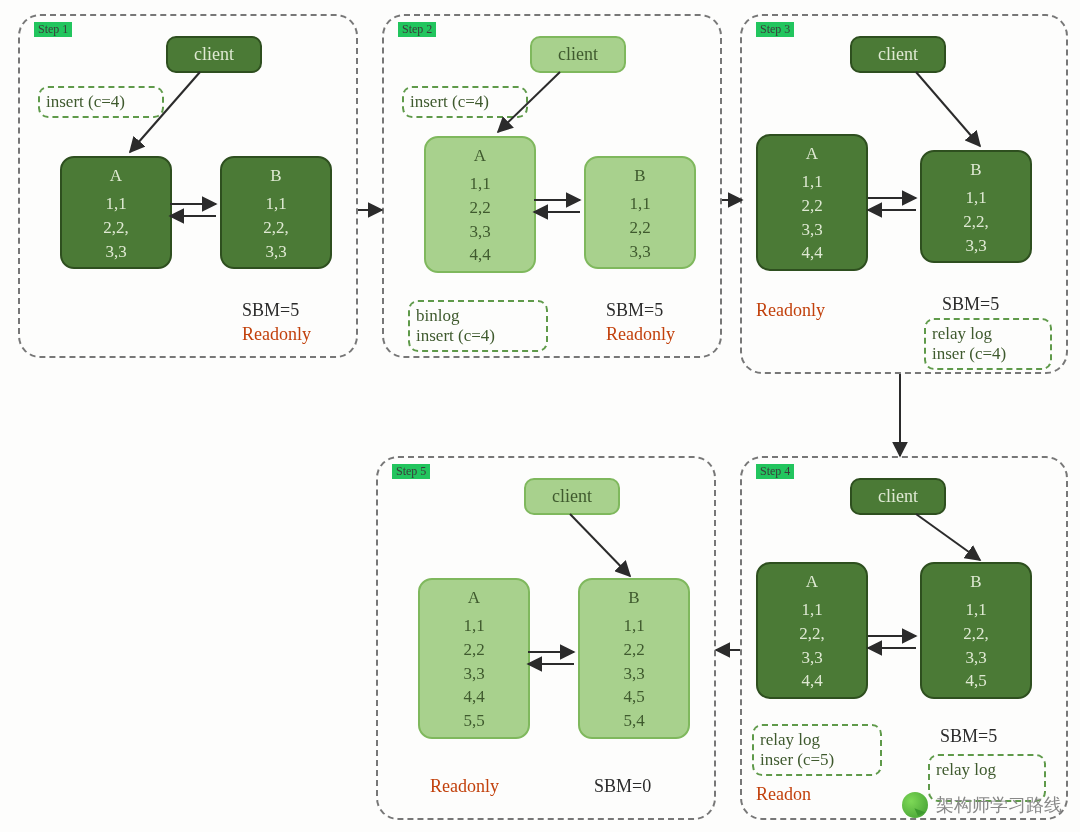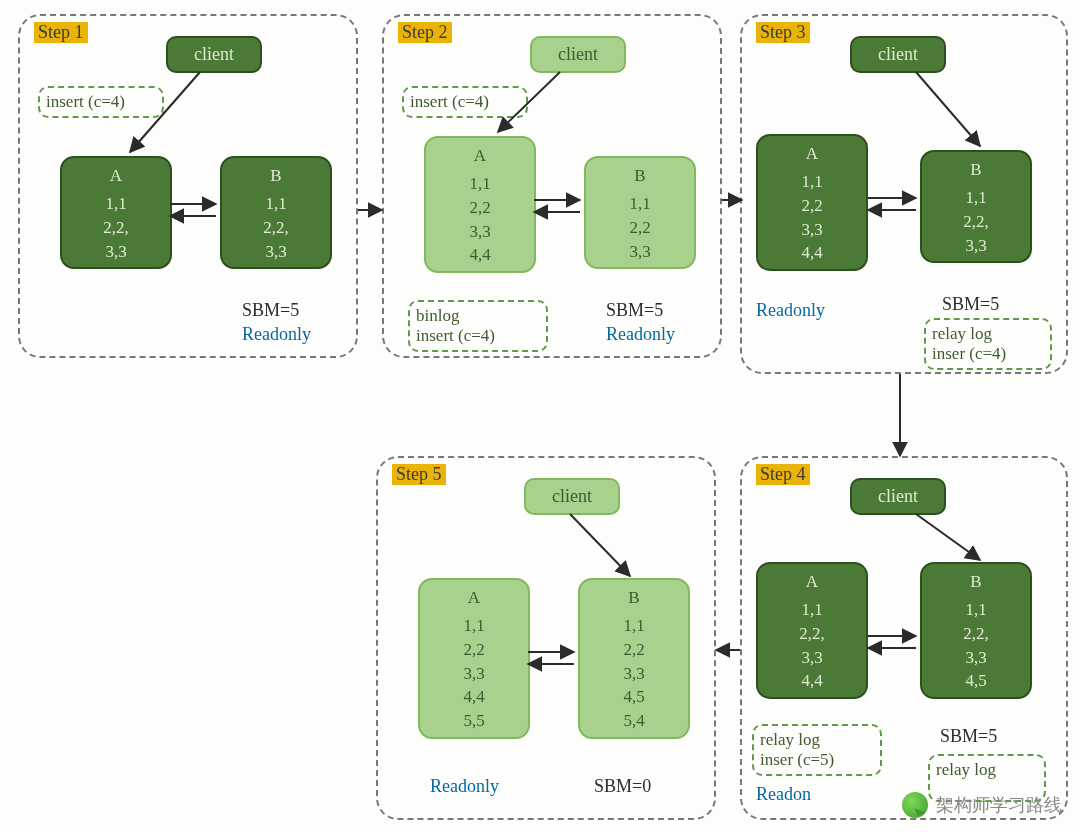--- a/index.html
+++ b/index.html
@@ -11,22 +11,22 @@
     position:relative;
   }
   .step{
     position:absolute;
     border:2px dashed #777;
     border-radius:22px;
     box-sizing:border-box;
   }
   .step-title{
     position:absolute;top:6px;left:14px;
-    font-size:18px;color:#3b3b3b;
-    background:#eab308;padding:0 4px;
+    font-size:12px;color:#3b3b3b;
+    background:#22c55e;padding:0 4px;
   }
   .client{
     position:absolute;
     border-radius:10px;
     text-align:center;
     font-size:18px;
     padding:6px 4px;
     box-sizing:border-box;
   }
   .client.dark{background:#4b7a36;border:2px solid #2e4f1f;color:#dfe9d3;}
@@ -49,21 +49,21 @@
     border-radius:10px;
     font-size:17px;
     color:#3f5a2e;
     text-align:left;
     background:transparent;
     padding:4px 6px;
     box-sizing:border-box;
   }
   .label{position:absolute;font-size:18px;}
   .label.sbm{color:#2b2b2b;text-align:right;}
-  .label.red{color:#0369a1;text-align:right;}
+  .label.red{color:#c2410c;text-align:right;}
   .watermark{
     position:absolute;right:18px;bottom:14px;
     display:flex;align-items:center;gap:8px;
     color:#888;font-family:"Segoe UI",sans-serif;font-size:18px;
   }
   .watermark .bubble{
     width:26px;height:26px;border-radius:50%;
     background:radial-gradient(circle at 35% 35%,#7ed957,#3e9a2f);
     position:relative;
   }

